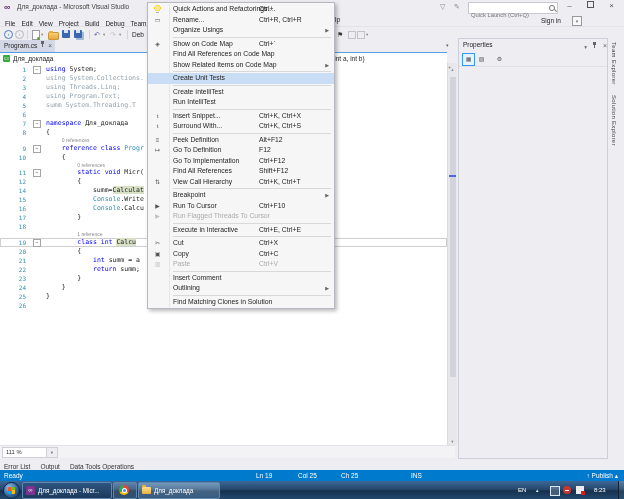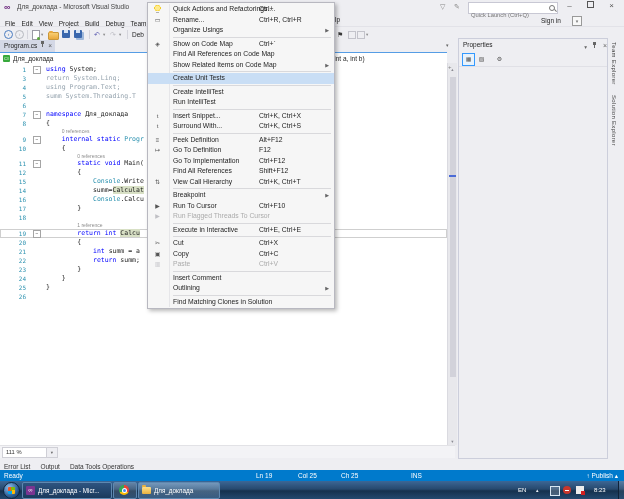--- a/index.html
+++ b/index.html
@@ -216,22 +216,26 @@
 </div>
 
 <div class="abs" id="editor">
   <div id="code-rows">
       <div class="code-row">
         <span class="ln">1</span>
         <span class="fold">−</span>
         <pre class="ct"><span class="k">using</span><span class="d"> System;</span></pre>
       </div>
       <div class="code-row">
+        <span class="ln">2</span>
+        <pre class="ct"><span class="g">using System.Collections.</span></pre>
+      </div>
+      <div class="code-row">
         <span class="ln">3</span>
-        <pre class="ct"><span class="g">return System.Linq;</span></pre>
+        <pre class="ct"><span class="g">using Threads.Linq;</span></pre>
       </div>
       <div class="code-row">
         <span class="ln">4</span>
         <pre class="ct"><span class="g">using Program.Text;</span></pre>
       </div>
       <div class="code-row">
         <span class="ln">5</span>
         <pre class="ct"><span class="g">summ System.Threading.T</span></pre>
       </div>
       <div class="code-row">
@@ -244,61 +248,61 @@
         <pre class="ct"><span class="k">namespace</span><span class="d"> Для_доклада</span></pre>
       </div>
       <div class="code-row">
         <span class="ln">8</span>
         <pre class="ct"><span class="d">{</span></pre>
       </div>
       <div class="lens-row" style="padding-left: 61.64px;">0 references</div>
       <div class="code-row">
         <span class="ln">9</span>
         <span class="fold">−</span>
-        <pre class="ct"><span class="k">    internal static </span><span class="t">Progr</span></pre>
+        <pre class="ct"><span class="k">    reference class </span><span class="t">Progr</span></pre>
       </div>
       <div class="code-row">
         <span class="ln">10</span>
         <pre class="ct"><span class="d">    {</span></pre>
       </div>
       <div class="lens-row" style="padding-left: 77.28px;">0 references</div>
       <div class="code-row">
         <span class="ln">11</span>
         <span class="fold">−</span>
-        <pre class="ct"><span class="k">        static void </span><span class="d">Main(</span></pre>
+        <pre class="ct"><span class="k">        static void </span><span class="d">Micr(</span></pre>
       </div>
       <div class="code-row">
         <span class="ln">12</span>
         <pre class="ct"><span class="d">        {</span></pre>
       </div>
       <div class="code-row">
+        <span class="ln">14</span>
+        <pre class="ct"><span class="d">            summ=</span><span class="h">Calculat</span></pre>
+      </div>
+      <div class="code-row">
         <span class="ln">15</span>
         <pre class="ct"><span class="d">            </span><span class="t">Console</span><span class="d">.Write</span></pre>
-      </div>
-      <div class="code-row">
-        <span class="ln">14</span>
-        <pre class="ct"><span class="d">            summ=</span><span class="h">Calculat</span></pre>
       </div>
       <div class="code-row">
         <span class="ln">16</span>
         <pre class="ct"><span class="d">            </span><span class="t">Console</span><span class="d">.Calcu</span></pre>
       </div>
       <div class="code-row">
         <span class="ln">17</span>
         <pre class="ct"><span class="d">        }</span></pre>
       </div>
       <div class="code-row">
         <span class="ln">18</span>
         <pre class="ct"></pre>
       </div>
       <div class="lens-row" style="padding-left: 77.28px;">1 reference</div>
       <div class="code-row cur">
         <span class="ln">19</span>
         <span class="fold">−</span>
-        <pre class="ct"><span class="k">        return int </span><span class="h">Calcu</span></pre>
+        <pre class="ct"><span class="k">        class int </span><span class="h">Calcu</span></pre>
       </div>
       <div class="code-row">
         <span class="ln">20</span>
         <pre class="ct"><span class="d">        {</span></pre>
       </div>
       <div class="code-row">
         <span class="ln">21</span>
         <pre class="ct"><span class="d">            </span><span class="k">int</span><span class="d"> summ = a</span></pre>
       </div>
       <div class="code-row">

